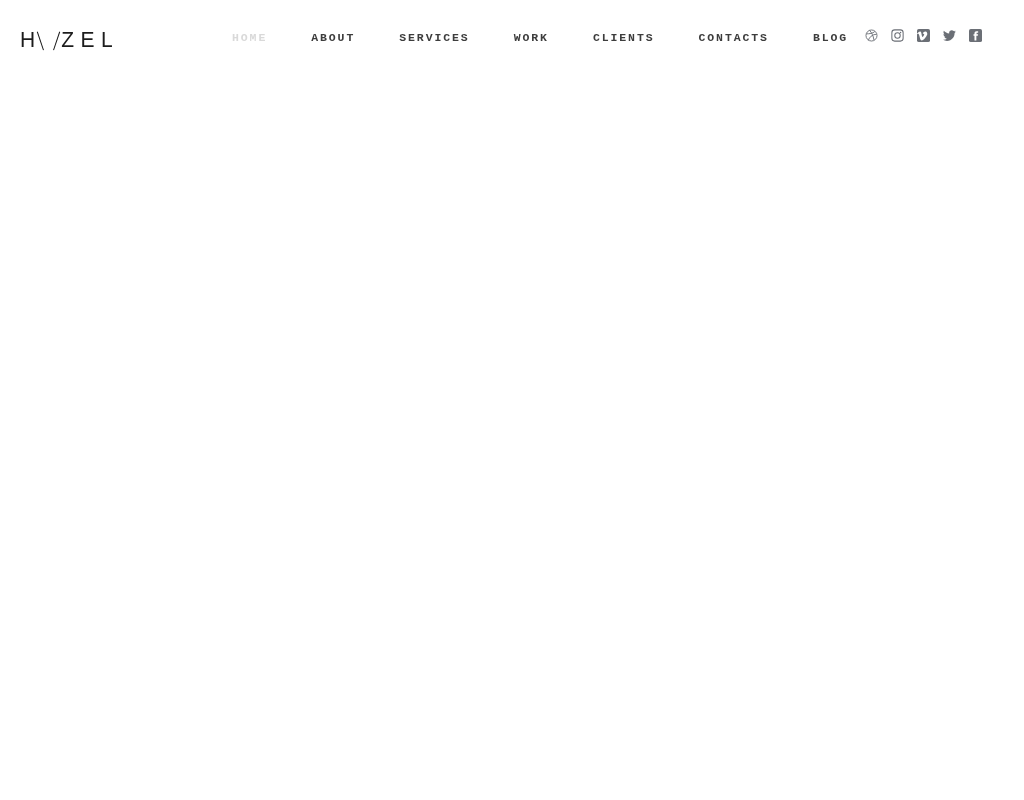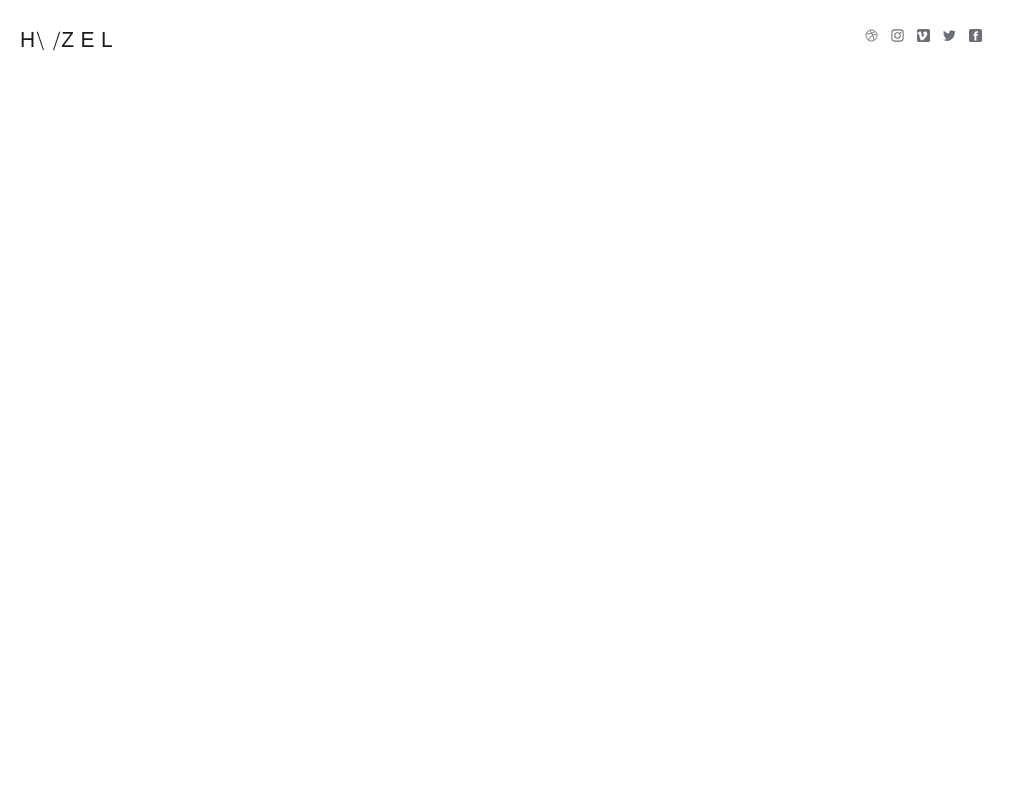--- a/index.html
+++ b/index.html
@@ -140,20 +140,29 @@
 <body>
 
 <div class="page">
 
   <header class="site-header">
 
     <a class="brand" href="#">
       <span class="brand-text"><span>H</span><span class="brand-a"></span><span>ZEL</span></span>
     </a>
 
+    <nav class="main-nav">
+      <a class="nav-item is-active" href="#">HOME</a>
+      <a class="nav-item" href="#">ABOUT</a>
+      <a class="nav-item" href="#">SERVICES</a>
+      <a class="nav-item" href="#">WORK</a>
+      <a class="nav-item" href="#">CLIENTS</a>
+      <a class="nav-item" href="#">CONTACTS</a>
+      <a class="nav-item" href="#">BLOG</a>
+    </nav>
 
     <div class="social-links">
 
       <a class="social-link" href="#">
         <svg viewBox="0 0 24 24">
           <g fill="none" stroke="#6b6f76" stroke-width="1.7">
             <circle cx="12" cy="12" r="10.2"></circle>
             <path d="M2.6 8.9c5.4.2 11.6-.7 15.5-4.2"></path>
             <path d="M6.1 21.2c2-6 6.6-11.2 15.2-11.6"></path>
             <path d="M8.2 2.3c4 4.3 7.2 9.9 8.4 18.3"></path>

